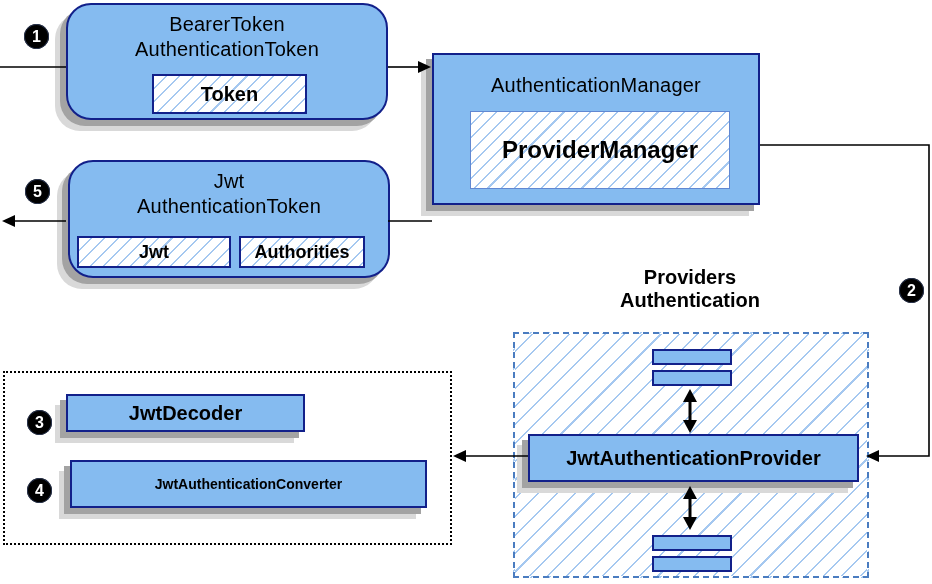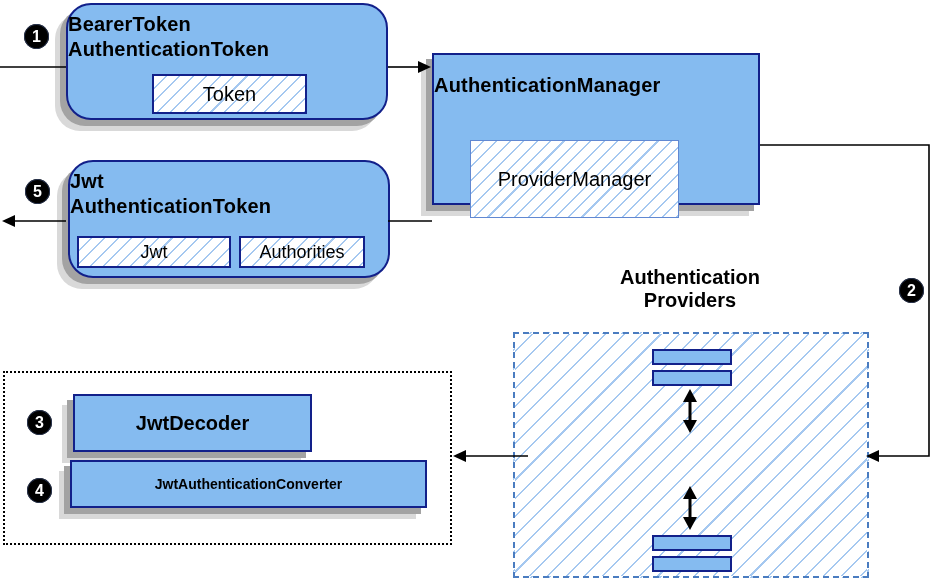--- a/index.html
+++ b/index.html
@@ -15,21 +15,22 @@
   .node {
     position: absolute;
     box-sizing: border-box;
     background: var(--node-fill, #85BBF0);
     border: 2px solid var(--node-border, #12208A);
     box-shadow: -6px 6px 0 0 var(--shadow-dark, #A3A3A3),
                 -11px 11px 0 0 var(--shadow-light, #D9D9D9);
   }
   .rounded { border-radius: 25px; }
   .node-title {
-    font-weight: 700;
+    text-align: center;
+    font-weight: 400;
     font-size: 20px;
     line-height: 25px;
     letter-spacing: 0.2px;
   }
   .node-title span { display: block; }
   .hatch {
     background-color: #ffffff;
     background-image: repeating-linear-gradient(135deg,
       rgba(0,0,0,0) 0px, rgba(0,0,0,0) 8px,
       var(--hatch-line, #A5C8F0) 8px, var(--hatch-line, #A5C8F0) 9.5px);
@@ -40,21 +41,21 @@
       rgba(0,0,0,0) 0px, rgba(0,0,0,0) 11.5px,
       var(--hatch-line, #A5C8F0) 11.5px, var(--hatch-line, #A5C8F0) 13px);
   }
   .chip {
     position: absolute;
     box-sizing: border-box;
     border: 2px solid var(--node-border, #12208A);
     display: flex;
     align-items: center;
     justify-content: center;
-    font-weight: 400;
+    font-weight: 700;
   }
   .center-flex { display: flex; align-items: center; justify-content: center; }
   .group-dashed {
     position: absolute;
     box-sizing: border-box;
     border: 2px dashed var(--dash-border, #4A7CC0);
   }
   .group-dotted {
     position: absolute;
     box-sizing: border-box;
@@ -98,55 +99,56 @@
   }
 </style>
 </head>
 <body>
 
 <div id="canvas">
 
   <div class="group-dashed hatch-wide" style="left:513px; top:332px; width:356px; height:246px;"></div>
 
   <div class="floating-label" style="left:575px; top:266px; width:230px;">
+    <span>Providers</span>
     <span>Authentication</span>
-    <span>Providers</span>
   </div>
 
   <div class="pbar" style="left:652px; top:349px;"></div>
   <div class="pbar" style="left:652px; top:370px;"></div>
   <div class="pbar" style="left:652px; top:535px;"></div>
   <div class="pbar" style="left:652px; top:556px;"></div>
 
   <div class="node rounded" style="left:66px; top:3px; width:322px; height:117px; padding-top:7px;">
     <div class="node-title">
       <span>BearerToken</span>
       <span>AuthenticationToken</span>
     </div>
     <div class="chip hatch" style="left:84px; top:69px; width:155px; height:40px; font-size:20px;">Token</div>
   </div>
 
   <div class="node" style="left:432px; top:53px; width:328px; height:152px; padding-top:18px;">
     <div class="node-title">AuthenticationManager</div>
-    <div class="chip hatch" style="left:36px; top:56px; width:209px; height:78px; font-size:20px; border:1px solid var(--inner-chip-border,#6188D2);margin-top:29px;">ProviderManager</div>
+    <div class="chip hatch" style="left:36px; top:56px; width:260px; height:78px; font-size:24px; border:1px solid var(--inner-chip-border,#6188D2);">ProviderManager</div>
   </div>
 
   <div class="node rounded" style="left:68px; top:160px; width:322px; height:118px; padding-top:7px;">
     <div class="node-title">
       <span>Jwt</span>
       <span>AuthenticationToken</span>
     </div>
     <div class="chip hatch" style="left:7px; top:74px; width:154px; height:32px; font-size:18px;">Jwt</div>
     <div class="chip hatch" style="left:169px; top:74px; width:126px; height:32px; font-size:18px;">Authorities</div>
   </div>
 
+  <div class="node center-flex" style="left:528px; top:434px; width:331px; height:48px; font-weight:700; font-size:20px;">JwtAuthenticationProvider</div>
 
   <div class="group-dotted" style="left:3px; top:371px; width:449px; height:174px;"></div>
 
-  <div class="node center-flex" style="left:73px; top:394px; width:239px; height:58px; font-weight:700; font-size:20px;">JwtDecoder</div>
+  <div class="node center-flex" style="left:66px; top:394px; width:239px; height:38px; font-weight:700; font-size:20px;">JwtDecoder</div>
 
   <div class="node center-flex" style="left:70px; top:460px; width:357px; height:48px; font-weight:700; font-size:14px;">JwtAuthenticationConverter</div>
 
   <div class="badge" style="left:24px; top:24px;">1</div>
   <div class="badge" style="left:899px; top:278px;">2</div>
   <div class="badge" style="left:27px; top:410px;">3</div>
   <div class="badge" style="left:27px; top:478px;">4</div>
   <div class="badge" style="left:25px; top:179px;">5</div>
 
   <svg class="connectors" width="932" height="584" viewBox="0 0 932 584">

